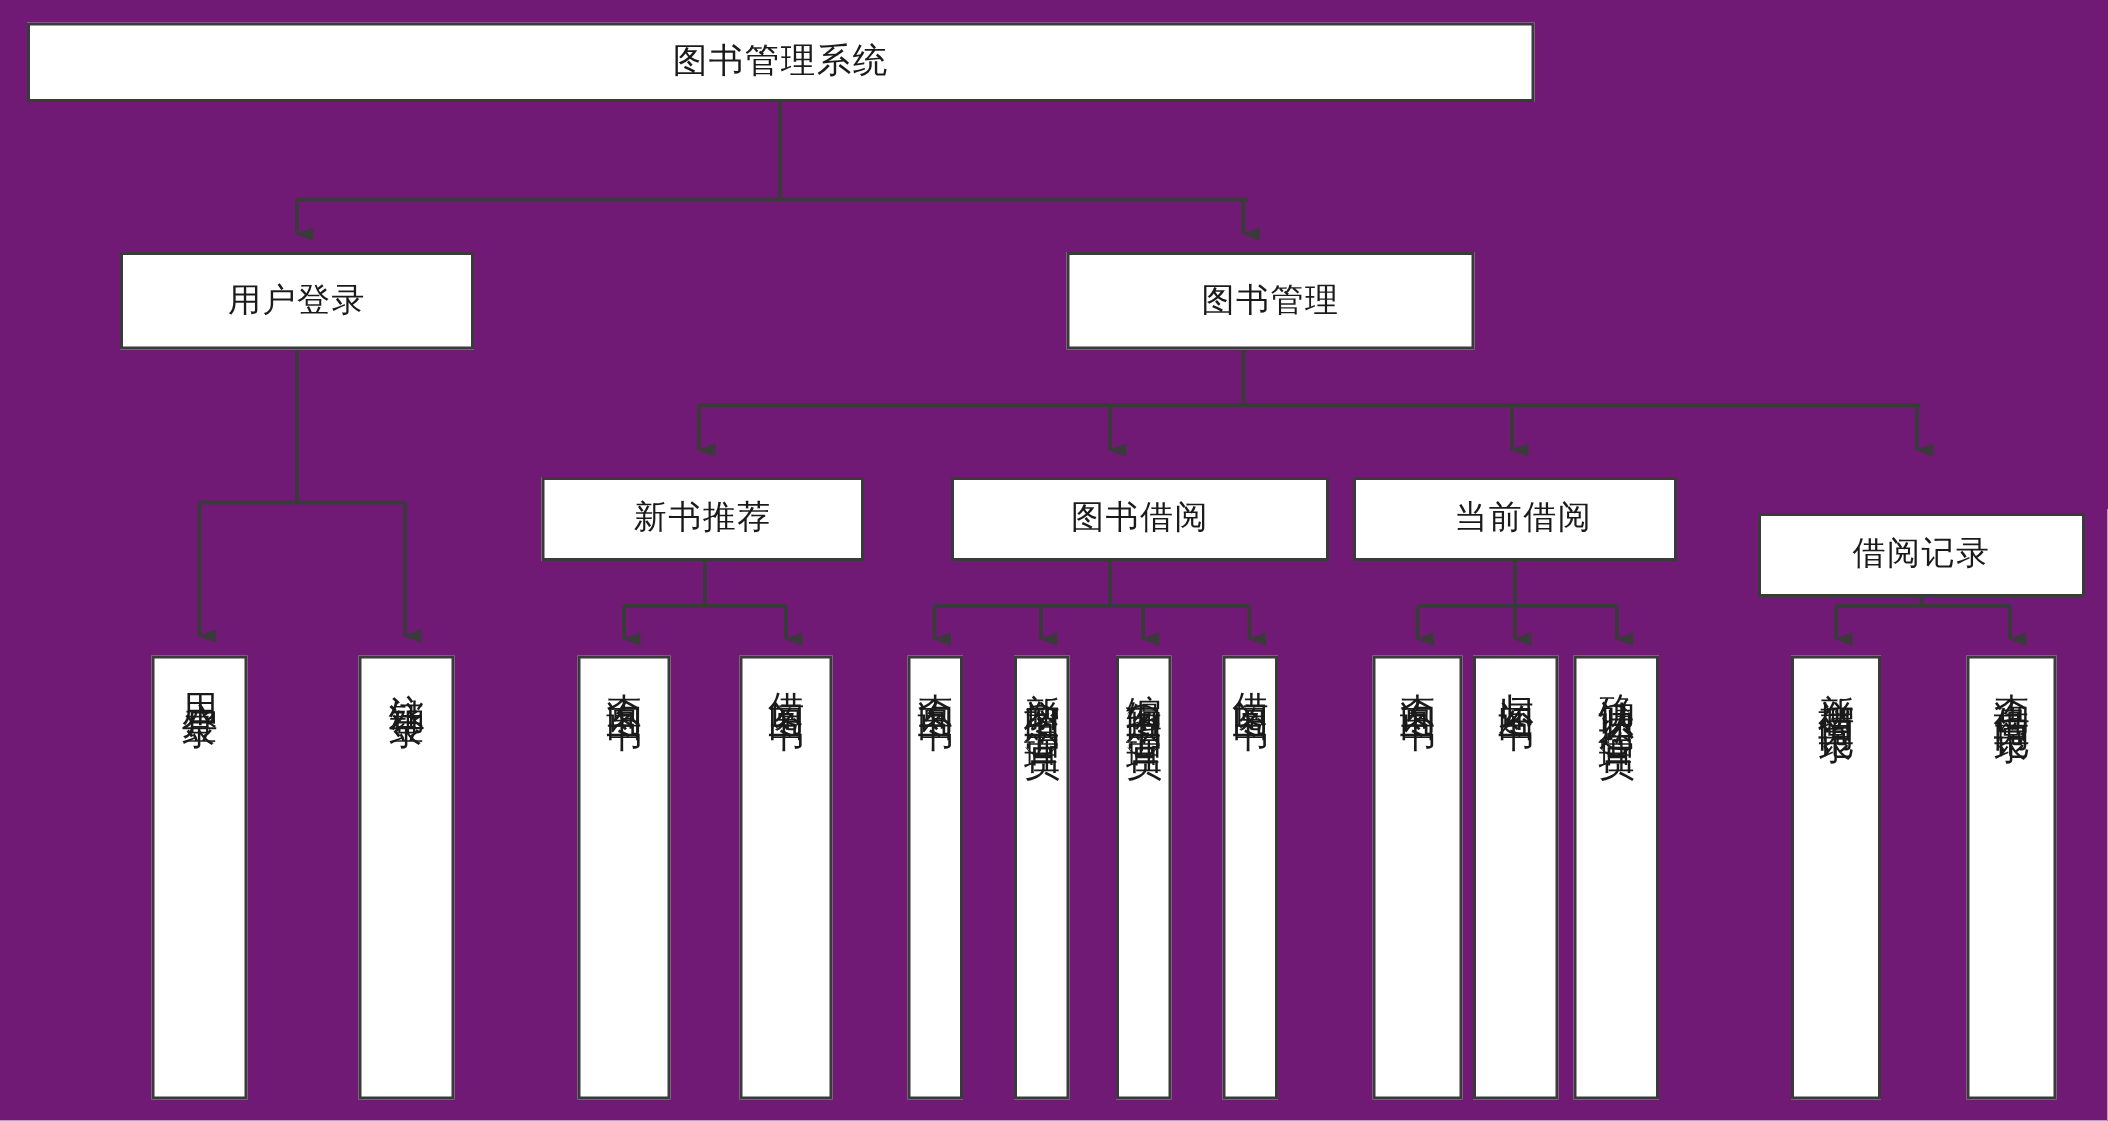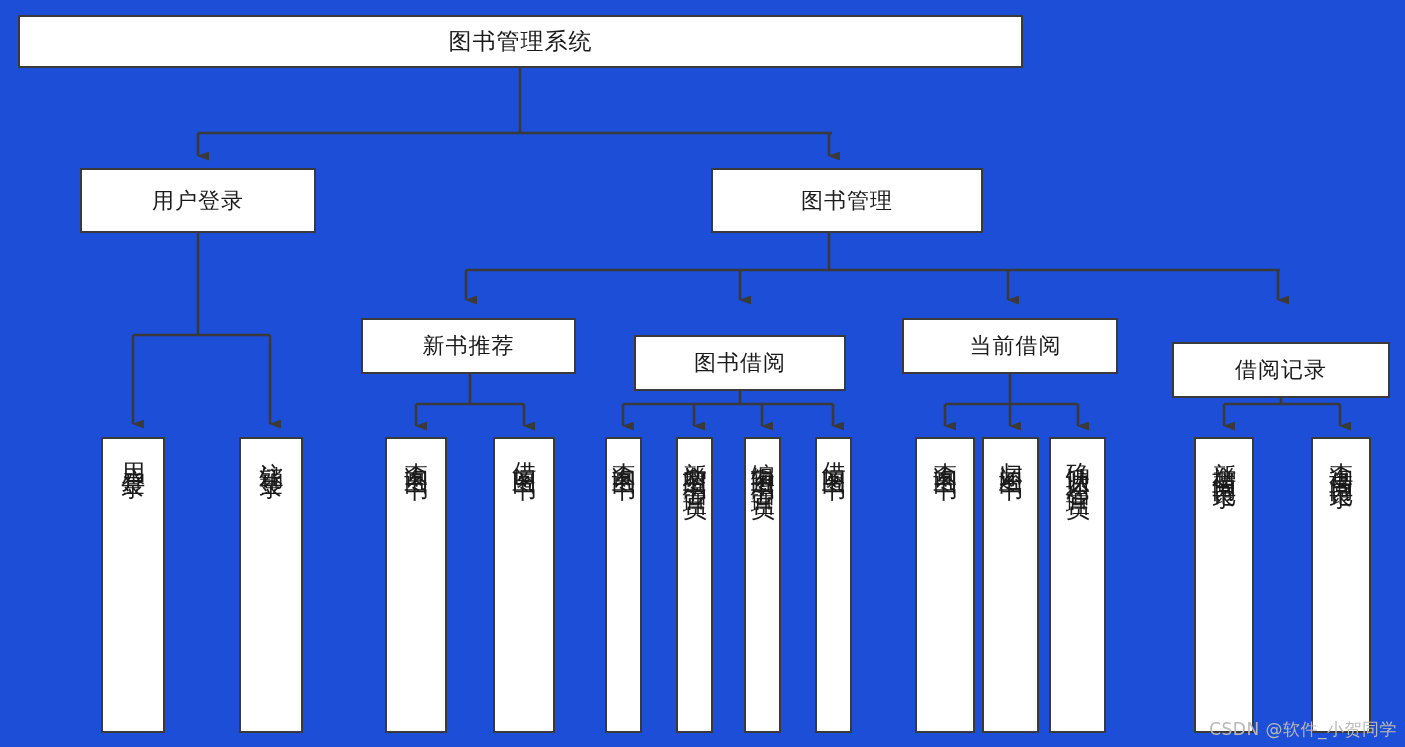--- a/index.html
+++ b/index.html
@@ -4,21 +4,21 @@
 <style>
   html,body{margin:0;padding:0;background:#ffffff;}
   body{
     font-family:"DejaVu Sans","Liberation Sans",sans-serif;
     color:#1a1a1a;
   }
   #canvas{
     position:relative;
     width:1405px;
     height:747px;
-    background:#1d4ed8;
+    background:#701a75;
     overflow:hidden;
   }
   .node{
     position:absolute;
     box-sizing:border-box;
     border:2px solid #3a3a3a;
     background:#ffffff;
     display:flex;
     align-items:center;
     justify-content:center;
@@ -129,21 +129,21 @@
   </div>
 
   <div class="node h-node" style="left:711px; top:168px; width:272px; height:65px;">
     <span class="lbl">图书管理</span>
   </div>
 
   <div class="node h-node" style="left:361px; top:318px; width:215px; height:56px;">
     <span class="lbl">新书推荐</span>
   </div>
 
-  <div class="node h-node" style="left:634px; top:318px; width:212px; height:56px;margin-top:17px;">
+  <div class="node h-node" style="left:634px; top:318px; width:252px; height:56px;">
     <span class="lbl">图书借阅</span>
   </div>
 
   <div class="node h-node" style="left:902px; top:318px; width:216px; height:56px;padding-left:11px;">
     <span class="lbl">当前借阅</span>
   </div>
 
   <div class="node h-node" style="left:1172px; top:318px; width:218px; height:56px;margin-top:24px;">
     <span class="lbl">借阅记录</span>
   </div>
@@ -193,15 +193,14 @@
   </div>
 
   <div class="node v-node" style="left:1194px; top:437px; width:60px; height:296px;">
     <span class="lbl">新增借阅记录</span>
   </div>
 
   <div class="node v-node" style="left:1311px; top:437px; width:60px; height:296px;">
     <span class="lbl">查询借阅记录</span>
   </div>
 
-  <div class="watermark">CSDN @软件_小贺同学</div>
 
 </div>
 
 </body></html>

